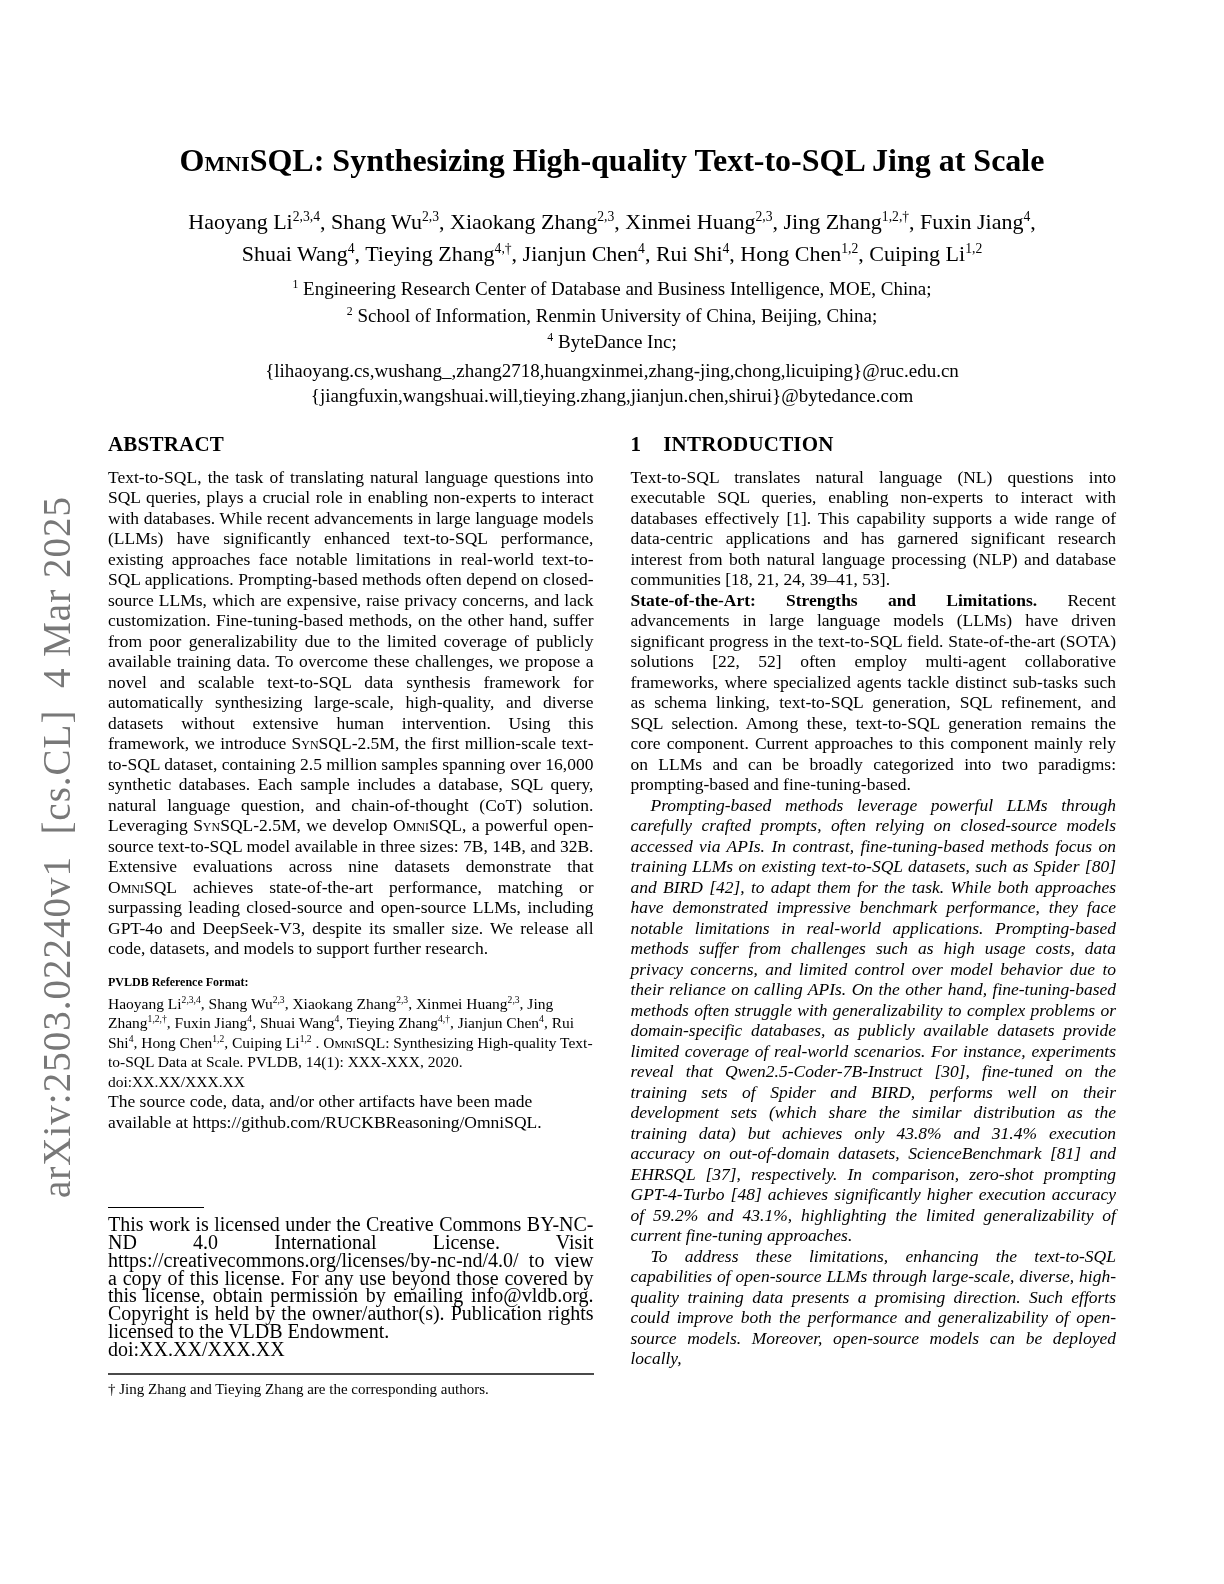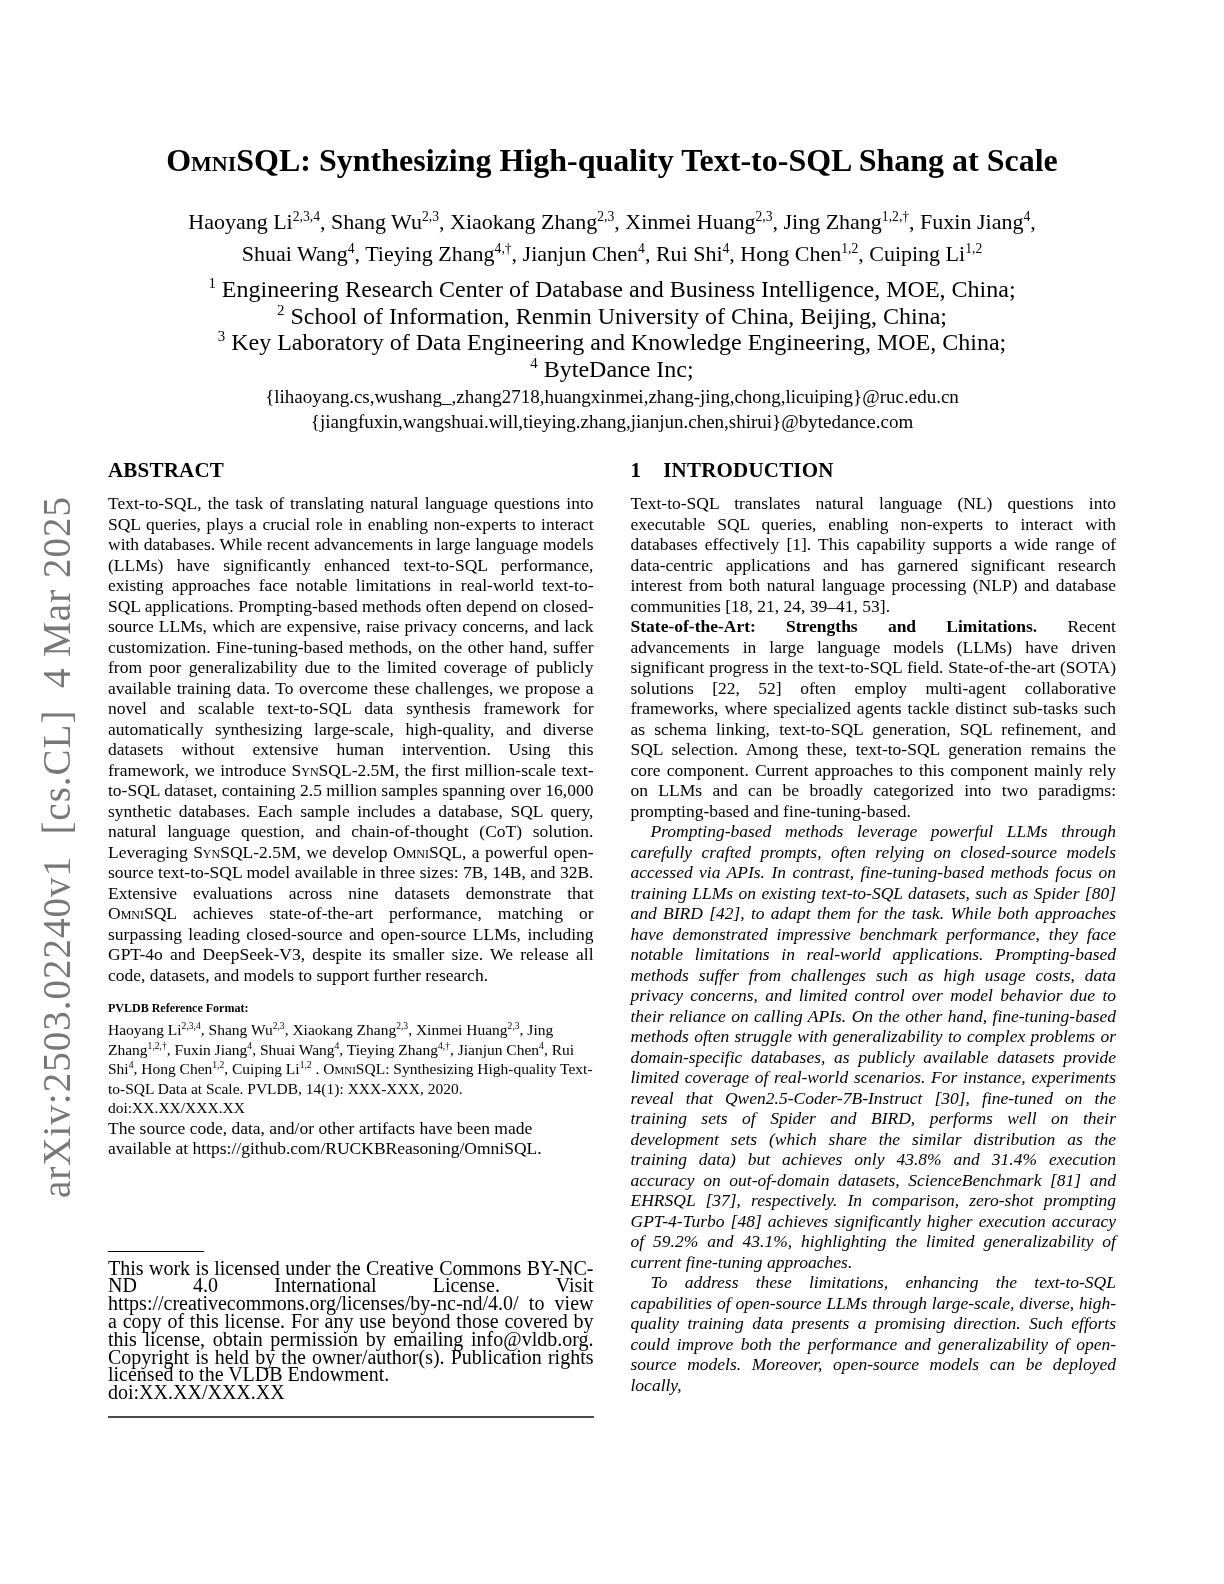--- a/index.html
+++ b/index.html
@@ -18,21 +18,21 @@
     position:absolute; left:34px; top:1198px;
     transform-origin:0 0; transform:rotate(-90deg);
     font-size:39px; letter-spacing:1px;
     color:#787878; white-space:pre;
   }
   .header { margin-top:140px; text-align:center; }
   .title  { font-size:32px; font-weight:700; margin:0; line-height:40px; }
   .authors{ font-size:22px; line-height:32px; }
   .authors.a1 { margin-top:26px; }
   sup { font-size:62%; line-height:0; }
-  .affils { font-size:24px; line-height:26.5px; margin-top:6px; }
+  .affils { font-size:19px; line-height:26.5px; margin-top:6px; }
   .emails { font-size:19px; line-height:25px; margin-top:2px;text-align:center; }
   .cols { display:flex; gap:37px; margin-top:24px; }
   .col { width:486px; }
   .col-left { display:flex; flex-direction:column; height:966px; }
   .sec-heading { font-size:21px; font-weight:700; margin:0 0 10px; letter-spacing:0.2px; }
   .secnum { margin-right:22px; }
   .body { font-size:17.5px; line-height:20.5px; margin:0; }
   .just { text-align:justify; }
   .indent { text-indent:20px;font-style:italic; }
   .sub-heading { font-size:12px; font-weight:700; margin:16px 0 4px; }
@@ -46,30 +46,29 @@
   .lnk { color:#000000; text-decoration:none; }
 </style>
 </head>
 <body>
 
 <div class="page">
 
   <div class="watermark">arXiv:2503.02240v1  [cs.CL]  4 Mar 2025</div>
 
   <header class="header">
-    <h1 class="title"><span></span><b></b><span class="sc">OmniSQL</span><sup></sup><span class="lnk"></span><span>: Synthesizing High-quality Text-to-SQL Shang at Scale</span><b></b><span class="sc"></span><sup></sup><span class="lnk"></span></h1>
+    <h1 class="title"><span></span><b></b><span class="sc">OmniSQL</span><sup></sup><span class="lnk"></span><span>: Synthesizing High-quality Text-to-SQL Jing at Scale</span><b></b><span class="sc"></span><sup></sup><span class="lnk"></span></h1>
 
     <div class="authors a1"><span class="author"><span>Haoyang Li</span><sup>2,3,4</sup><span>, </span></span><span class="author"><span>Shang Wu</span><sup>2,3</sup><span>, </span></span><span class="author"><span>Xiaokang Zhang</span><sup>2,3</sup><span>, </span></span><span class="author"><span>Xinmei Huang</span><sup>2,3</sup><span>, </span></span><span class="author"><span>Jing Zhang</span><sup>1,2,†</sup><span>, </span></span><span class="author"><span>Fuxin Jiang</span><sup>4</sup><span>,</span></span></div>
 
     <div class="authors a2"><span class="author"><span>Shuai Wang</span><sup>4</sup><span>, </span></span><span class="author"><span>Tieying Zhang</span><sup>4,†</sup><span>, </span></span><span class="author"><span>Jianjun Chen</span><sup>4</sup><span>, </span></span><span class="author"><span>Rui Shi</span><sup>4</sup><span>, </span></span><span class="author"><span>Hong Chen</span><sup>1,2</sup><span>, </span></span><span class="author"><span>Cuiping Li</span><sup>1,2</sup><span></span></span></div>
 
     <div class="affils">
         <div class="affil-line"><sup>1</sup><span> Engineering Research Center of Database and Business Intelligence, MOE, China;</span></div>
         <div class="affil-line"><sup>2</sup><span> School of Information, Renmin University of China, Beijing, China;</span></div>
-        <div class="affil-line"><sup>3</sup><span> Key Laboratory of Data Engineering and Knowledge Engineering, MOE, China;</span></div>
         <div class="affil-line"><sup>4</sup><span> ByteDance Inc;</span></div>
       </div>
 
     <div class="emails">
         <div class="email-line">{lihaoyang.cs,wushang_,zhang2718,huangxinmei,zhang-jing,chong,licuiping}@ruc.edu.cn</div>
         <div class="email-line">{jiangfuxin,wangshuai.will,tieying.zhang,jianjun.chen,shirui}@bytedance.com</div>
       </div>
   </header>
 
   <div class="cols">
@@ -81,20 +80,21 @@
       <h3 class="sub-heading">PVLDB Reference Format:</h3>
       <p class="refblock"><span>Haoyang Li</span><b></b><span class="sc"></span><sup></sup><span class="lnk"></span><span></span><b></b><span class="sc"></span><sup>2,3,4</sup><span class="lnk"></span><span>, Shang Wu</span><b></b><span class="sc"></span><sup></sup><span class="lnk"></span><span></span><b></b><span class="sc"></span><sup>2,3</sup><span class="lnk"></span><span>, Xiaokang Zhang</span><b></b><span class="sc"></span><sup></sup><span class="lnk"></span><span></span><b></b><span class="sc"></span><sup>2,3</sup><span class="lnk"></span><span>, Xinmei Huang</span><b></b><span class="sc"></span><sup></sup><span class="lnk"></span><span></span><b></b><span class="sc"></span><sup>2,3</sup><span class="lnk"></span><span>, Jing Zhang</span><b></b><span class="sc"></span><sup></sup><span class="lnk"></span><span></span><b></b><span class="sc"></span><sup>1,2,†</sup><span class="lnk"></span><span>, Fuxin Jiang</span><b></b><span class="sc"></span><sup></sup><span class="lnk"></span><span></span><b></b><span class="sc"></span><sup>4</sup><span class="lnk"></span><span>, Shuai Wang</span><b></b><span class="sc"></span><sup></sup><span class="lnk"></span><span></span><b></b><span class="sc"></span><sup>4</sup><span class="lnk"></span><span>, Tieying Zhang</span><b></b><span class="sc"></span><sup></sup><span class="lnk"></span><span></span><b></b><span class="sc"></span><sup>4,†</sup><span class="lnk"></span><span>, Jianjun Chen</span><b></b><span class="sc"></span><sup></sup><span class="lnk"></span><span></span><b></b><span class="sc"></span><sup>4</sup><span class="lnk"></span><span>, Rui Shi</span><b></b><span class="sc"></span><sup></sup><span class="lnk"></span><span></span><b></b><span class="sc"></span><sup>4</sup><span class="lnk"></span><span>, Hong Chen</span><b></b><span class="sc"></span><sup></sup><span class="lnk"></span><span></span><b></b><span class="sc"></span><sup>1,2</sup><span class="lnk"></span><span>, Cuiping Li</span><b></b><span class="sc"></span><sup></sup><span class="lnk"></span><span></span><b></b><span class="sc"></span><sup>1,2</sup><span class="lnk"></span><span> . </span><b></b><span class="sc"></span><sup></sup><span class="lnk"></span><span></span><b></b><span class="sc">OmniSQL</span><sup></sup><span class="lnk"></span><span>: Synthesizing High-quality Text-to-SQL Data at Scale. PVLDB, 14(1): XXX-XXX, 2020. doi:XX.XX/XXX.XX</span><b></b><span class="sc"></span><sup></sup><span class="lnk"></span></p>
 
       <p class="body"><span>The source code, data, and/or other artifacts have been made available at </span><b></b><span class="sc"></span><sup></sup><span class="lnk"></span><span></span><b></b><span class="sc"></span><sup></sup><span class="lnk">https://github.com/RUCKBReasoning/OmniSQL</span><span>.</span><b></b><span class="sc"></span><sup></sup><span class="lnk"></span></p>
 
       <div class="bottom-block">
         <div class="rule-short"></div>
         <p class="license just"><span>This work is licensed under the Creative Commons BY-NC-ND 4.0 International License. Visit </span><b></b><span class="sc"></span><sup></sup><span class="lnk"></span><span></span><b></b><span class="sc"></span><sup></sup><span class="lnk">https://creativecommons.org/licenses/by-nc-nd/4.0/</span><span> to view a copy of this license. For any use beyond those covered by this license, obtain permission by emailing info@vldb.org. Copyright is held by the owner/author(s). Publication rights licensed to the VLDB Endowment.</span><b></b><span class="sc"></span><sup></sup><span class="lnk"></span></p>
         <p class="license">doi:XX.XX/XXX.XX</p>
         <div class="rule-long"></div>
+        <p class="corr-note">† Jing Zhang and Tieying Zhang are the corresponding authors.</p>
       </div>
     </section>
 
     <section class="col col-right">
       <h2 class="sec-heading"><span class="secnum">1</span><span>INTRODUCTION</span></h2>
       <p class="body just"><span>Text-to-SQL translates natural language (NL) questions into executable SQL queries, enabling non-experts to interact with databases effectively [1]. This capability supports a wide range of data-centric applications and has garnered significant research interest from both natural language processing (NLP) and database communities [18, 21, 24, 39–41, 53].</span><b></b><span class="sc"></span><sup></sup><span class="lnk"></span></p>
       <p class="body just"><span></span><b>State-of-the-Art: Strengths and Limitations.</b><span class="sc"></span><sup></sup><span class="lnk"></span><span> Recent advancements in large language models (LLMs) have driven significant progress in the text-to-SQL field. State-of-the-art (SOTA) solutions [22, 52] often employ multi-agent collaborative frameworks, where specialized agents tackle distinct sub-tasks such as schema linking, text-to-SQL generation, SQL refinement, and SQL selection. Among these, text-to-SQL generation remains the core component. Current approaches to this component mainly rely on LLMs and can be broadly categorized into two paradigms: prompting-based and fine-tuning-based.</span><b></b><span class="sc"></span><sup></sup><span class="lnk"></span></p>
       <p class="body just indent"><span>Prompting-based methods leverage powerful LLMs through carefully crafted prompts, often relying on closed-source models accessed via APIs. In contrast, fine-tuning-based methods focus on training LLMs on existing text-to-SQL datasets, such as Spider [80] and BIRD [42], to adapt them for the task. While both approaches have demonstrated impressive benchmark performance, they face notable limitations in real-world applications. Prompting-based methods suffer from challenges such as high usage costs, data privacy concerns, and limited control over model behavior due to their reliance on calling APIs. On the other hand, fine-tuning-based methods often struggle with generalizability to complex problems or domain-specific databases, as publicly available datasets provide limited coverage of real-world scenarios. For instance, experiments reveal that Qwen2.5-Coder-7B-Instruct [30], fine-tuned on the training sets of Spider and BIRD, performs well on their development sets (which share the similar distribution as the training data) but achieves only 43.8% and 31.4% execution accuracy on out-of-domain datasets, ScienceBenchmark [81] and EHRSQL [37], respectively. In comparison, zero-shot prompting GPT-4-Turbo [48] achieves significantly higher execution accuracy of 59.2% and 43.1%, highlighting the limited generalizability of current fine-tuning approaches.</span><b></b><span class="sc"></span><sup></sup><span class="lnk"></span></p>
       <p class="body just indent"><span>To address these limitations, enhancing the text-to-SQL capabilities of open-source LLMs through large-scale, diverse, high-quality training data presents a promising direction. Such efforts could improve both the performance and generalizability of open-source models. Moreover, open-source models can be deployed locally,</span><b></b><span class="sc"></span><sup></sup><span class="lnk"></span></p>
     </section>

